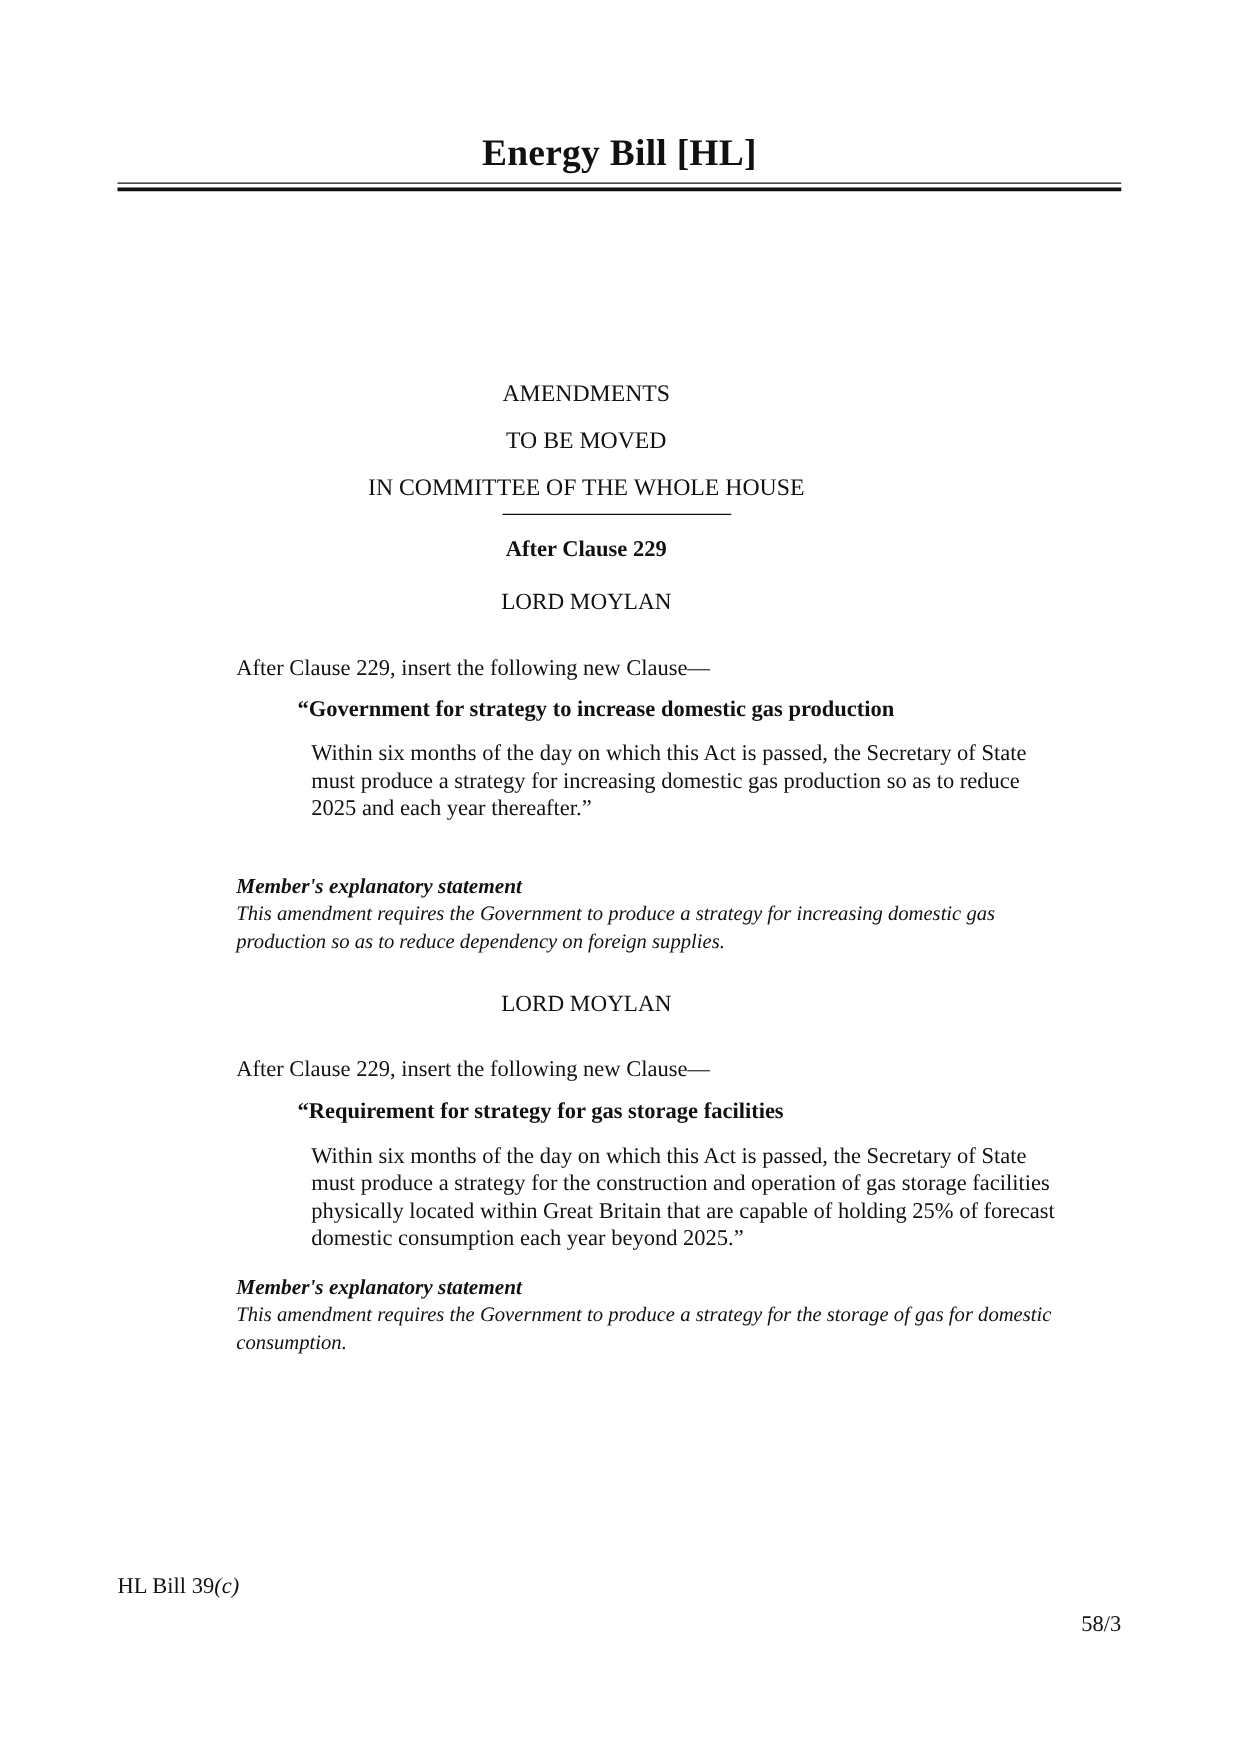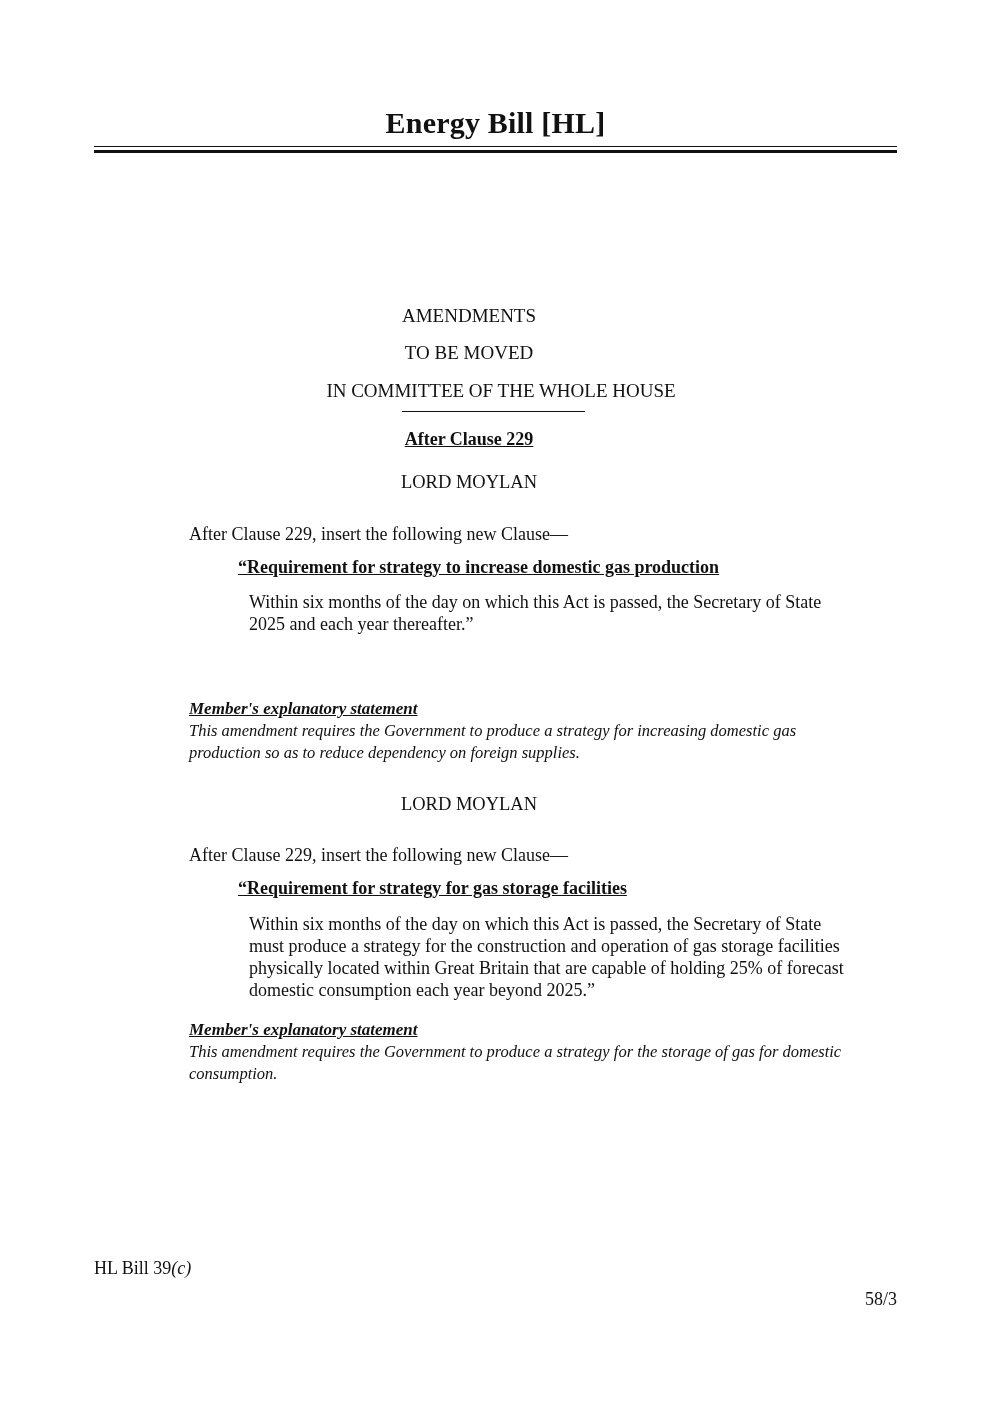--- a/index.html
+++ b/index.html
@@ -9,45 +9,46 @@
   }
   .abs { position: absolute; }
   .title {
     left: 0; width: 991px; top: 106px; text-align: center;
     font-size: 30px; font-weight: bold; letter-spacing: 0.2px;
   }
   .rule-thin { left: 94px; width: 803px; top: 146px; height: 0; border-top: 1.4px solid #111; }
   .rule-thick { left: 94px; width: 803px; top: 150px; height: 0; border-top: 3px solid #111; }
   .center { left: 0; width: 938px; text-align: center; font-size: 19px; }
   .short-rule { left: 402px; width: 183px; top: 411px; border-top: 1px solid #111; }
-  .bold { font-weight: bold; text-decoration: underline; }
+  .bold { font-weight: bold; }
   .body-text { font-size: 18px; line-height: 22px; }
   .para { text-align: justify; text-align-last: left; }
   .italic { font-style: italic; }
   .stmt { font-size: 16.5px; line-height: 22px; }
 </style>
 </head>
 <body>
 
 <div class="abs title">Energy Bill [HL]</div>
 <div class="abs rule-thin"></div>
 <div class="abs rule-thick"></div>
 
 <div class="abs center" style="top:305px;">AMENDMENTS</div>
 <div class="abs center" style="top:342px;">TO BE MOVED</div>
-<div class="abs center" style="top:380px;padding-left:32px;">IN COMMITTEE OF THE WHOLE HOUSE</div>
+<div class="abs center" style="top:380px;">IN COMMITTEE OF THE WHOLE HOUSE</div>
 <div class="abs short-rule"></div>
 
 <div class="abs center bold" style="top:429px; font-size:18px;">After Clause 229</div>
 
 <div class="abs center" style="top:472px; font-size:18.5px;">LORD MOYLAN</div>
 <div class="abs body-text" style="left:189px; top:523px;">After Clause 229, insert the following new Clause—</div>
-<div class="abs body-text bold" style="left:238px; top:556px;">“Requirement for strategy to increase domestic gas production</div>
+<div class="abs body-text bold" style="left:238px; top:556px;">“Government for strategy to increase domestic gas production</div>
 <div class="abs body-text" style="left:249px; top:591px; width:648px;">
   <div class="para">Within six months of the day on which this Act is passed, the Secretary of State</div>
+  <div class="para">must produce a strategy for increasing domestic gas production so as to reduce</div>
   <div>2025 and each year thereafter.”</div>
 </div>
 <div class="abs body-text bold italic" style="left:189px; top:698px; font-size:17px;">Member's explanatory statement</div>
 <div class="abs stmt italic" style="left:189px; top:720px;">
   <div>This amendment requires the Government to produce a strategy for increasing domestic gas</div>
   <div>production so as to reduce dependency on foreign supplies.</div>
 </div>
 
 <div class="abs center" style="top:794px; font-size:18.5px;">LORD MOYLAN</div>
 <div class="abs body-text" style="left:189px; top:844px;">After Clause 229, insert the following new Clause—</div>

